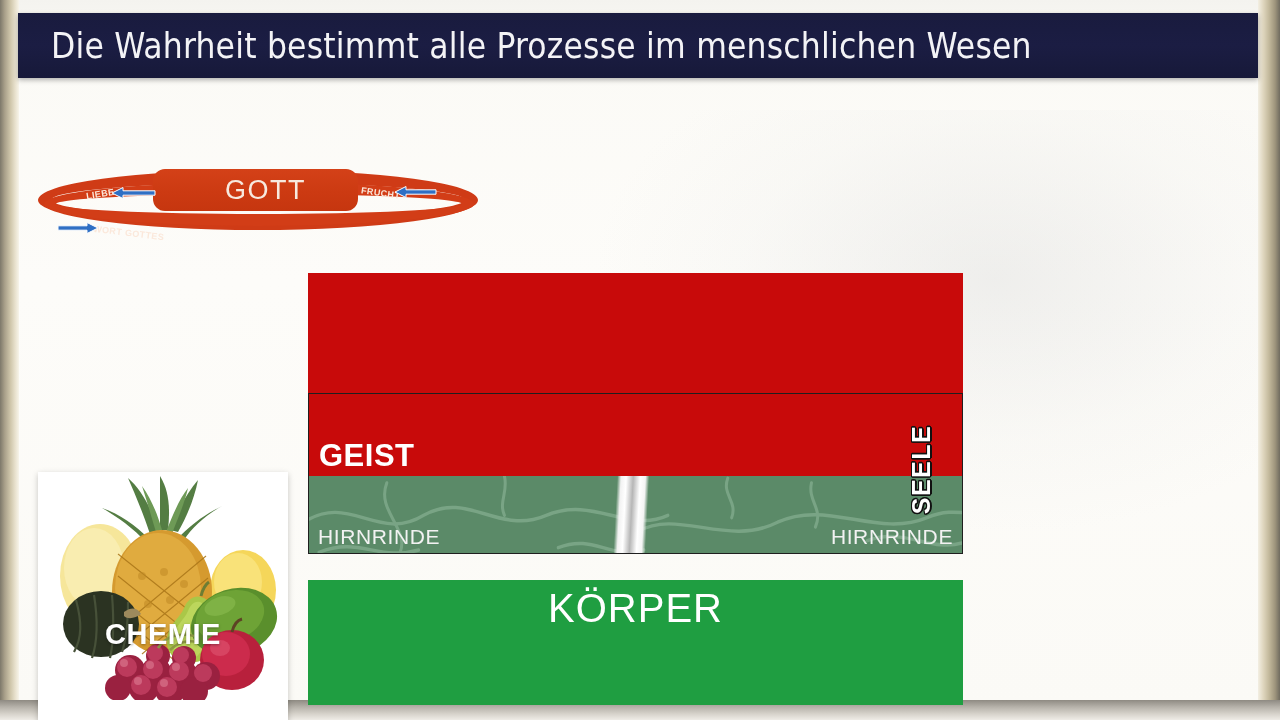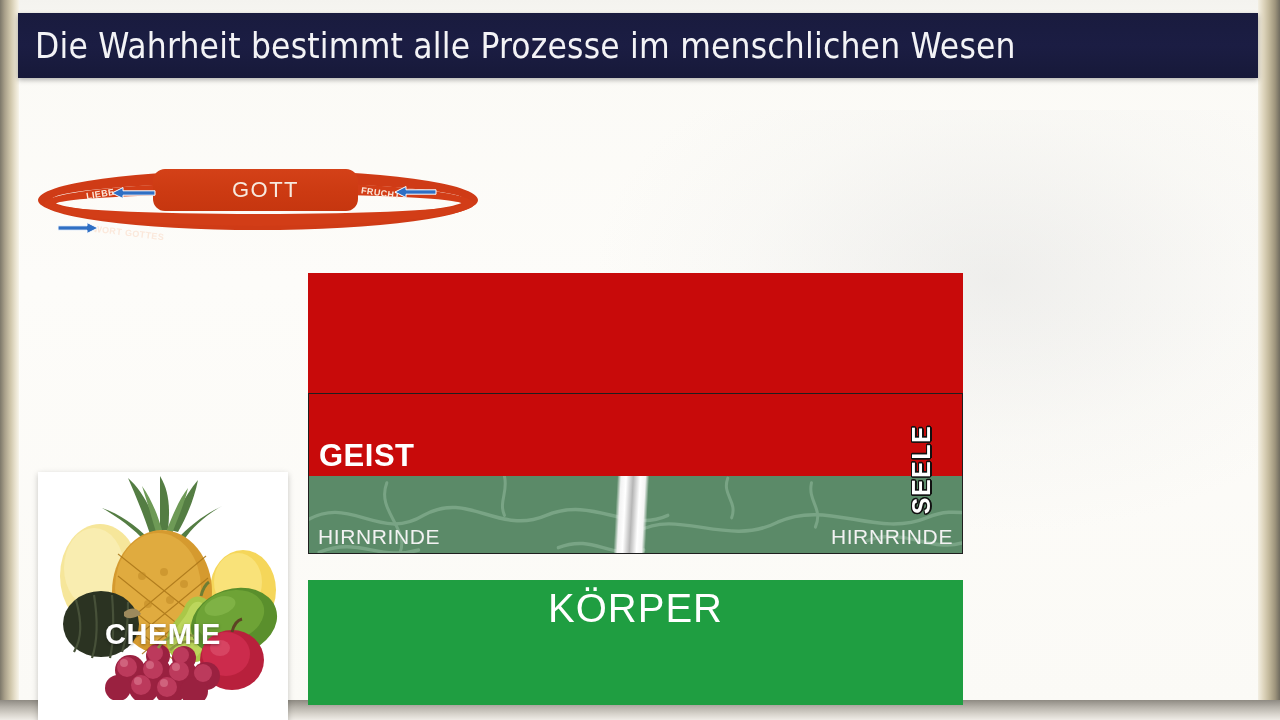--- a/index.html
+++ b/index.html
@@ -43,21 +43,21 @@
     pointer-events:none;
   }
 
   
   #titlebar{
     position:absolute;left:18px;top:13px;width:1240px;height:65px;
     background:linear-gradient(to bottom,#191b3e 0%,#1b1d43 50%,#171939 100%);
     box-shadow:0 2px 5px rgba(0,0,0,.30);
   }
   #title-text{
-    position:absolute;left:17px;top:50%;transform:translateY(-50%);
+    position:absolute;left:33px;top:50%;transform:translateY(-50%);
     color:#f3f3f6;font-size:35px;line-height:1;
     font-family:"Liberation Sans Narrow","DejaVu Sans Condensed","Liberation Sans",sans-serif;
     font-weight:300;letter-spacing:.2px;white-space:nowrap;
     font-stretch:condensed;
   }
 
   
   #gott-wrap{position:absolute;left:38px;top:160px;width:450px;height:95px;}
   .gott-ring{
     position:absolute;left:0;top:10px;width:440px;height:60px;
@@ -66,21 +66,21 @@
   }
   .gott-ring.r2{
     left:6px;top:22px;width:430px;height:44px;border-width:12px;border-color:#d23d17;
   }
   #gott-box{
     position:absolute;left:115px;top:9px;width:205px;height:42px;
     background:linear-gradient(to bottom,#d44118 0%,#cc3a12 55%,#c6360f 100%);
     border-radius:12px;
     display:flex;align-items:center;justify-content:center;
   }
-  #gott-label{color:#f7e9de;font-size:22px;font-weight:300;letter-spacing:1.5px;
+  #gott-label{color:#f7e9de;font-size:27px;font-weight:300;letter-spacing:1.5px;
     font-family:"Liberation Sans Narrow","Liberation Sans",sans-serif;margin-left:20px;}
   .ring-label{
     position:absolute;color:#fbe8db;font-size:9px;font-weight:700;letter-spacing:.4px;
     font-family:"Liberation Sans",sans-serif;white-space:nowrap;
   }
   #lbl-liebe{left:48px;top:29px;transform:rotate(-9deg);}
   #lbl-frucht{left:323px;top:28px;transform:rotate(8deg);}
   #lbl-wort{left:55px;top:68px;transform:rotate(7deg);}
   .arrow-svg{position:absolute;}
   #arr-liebe{left:74px;top:26px;}

